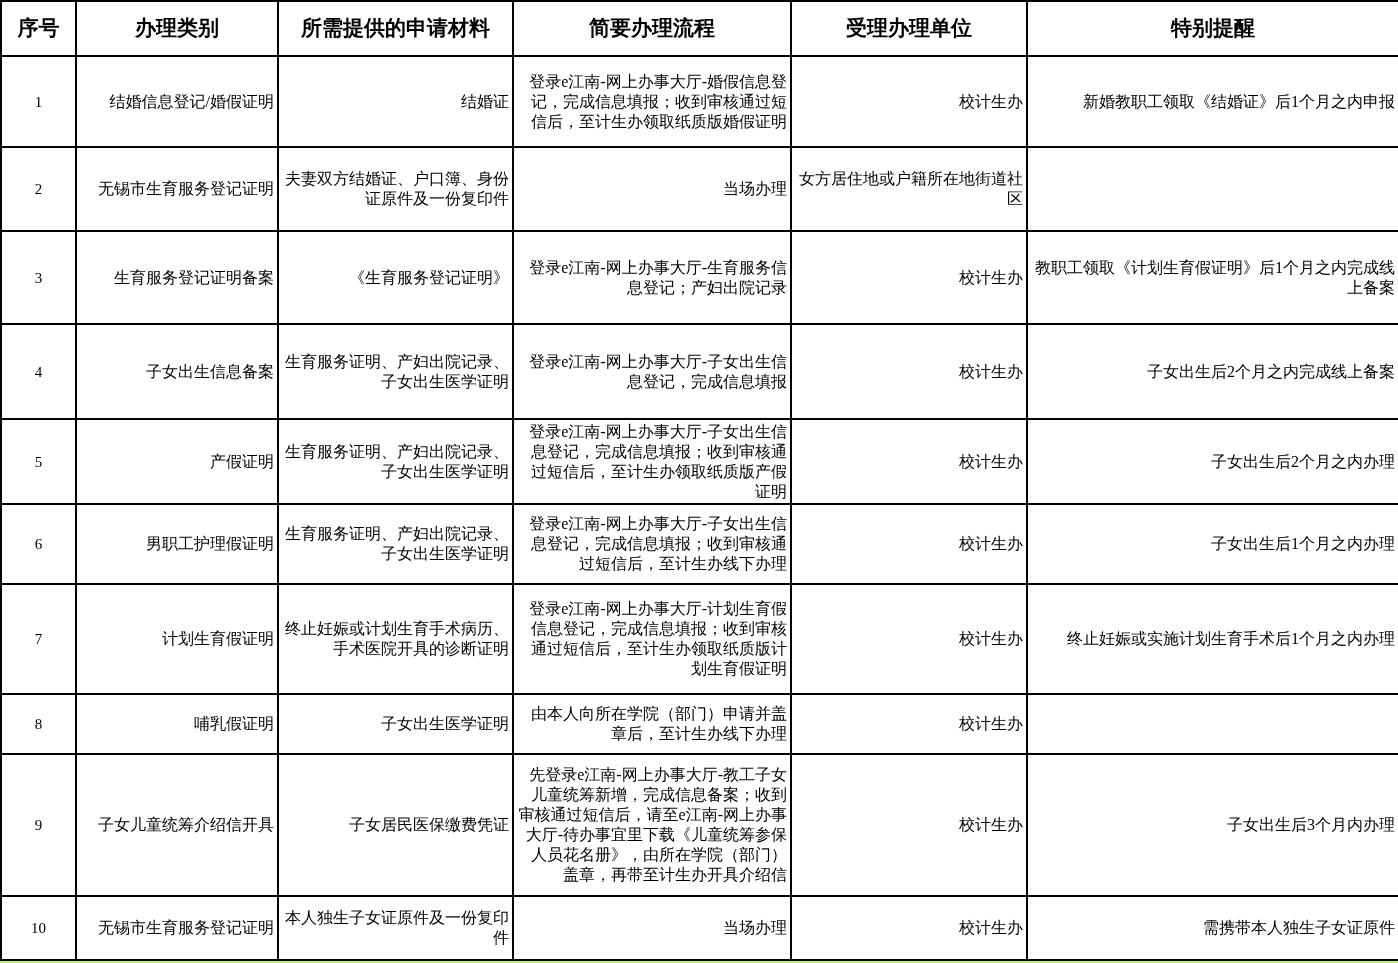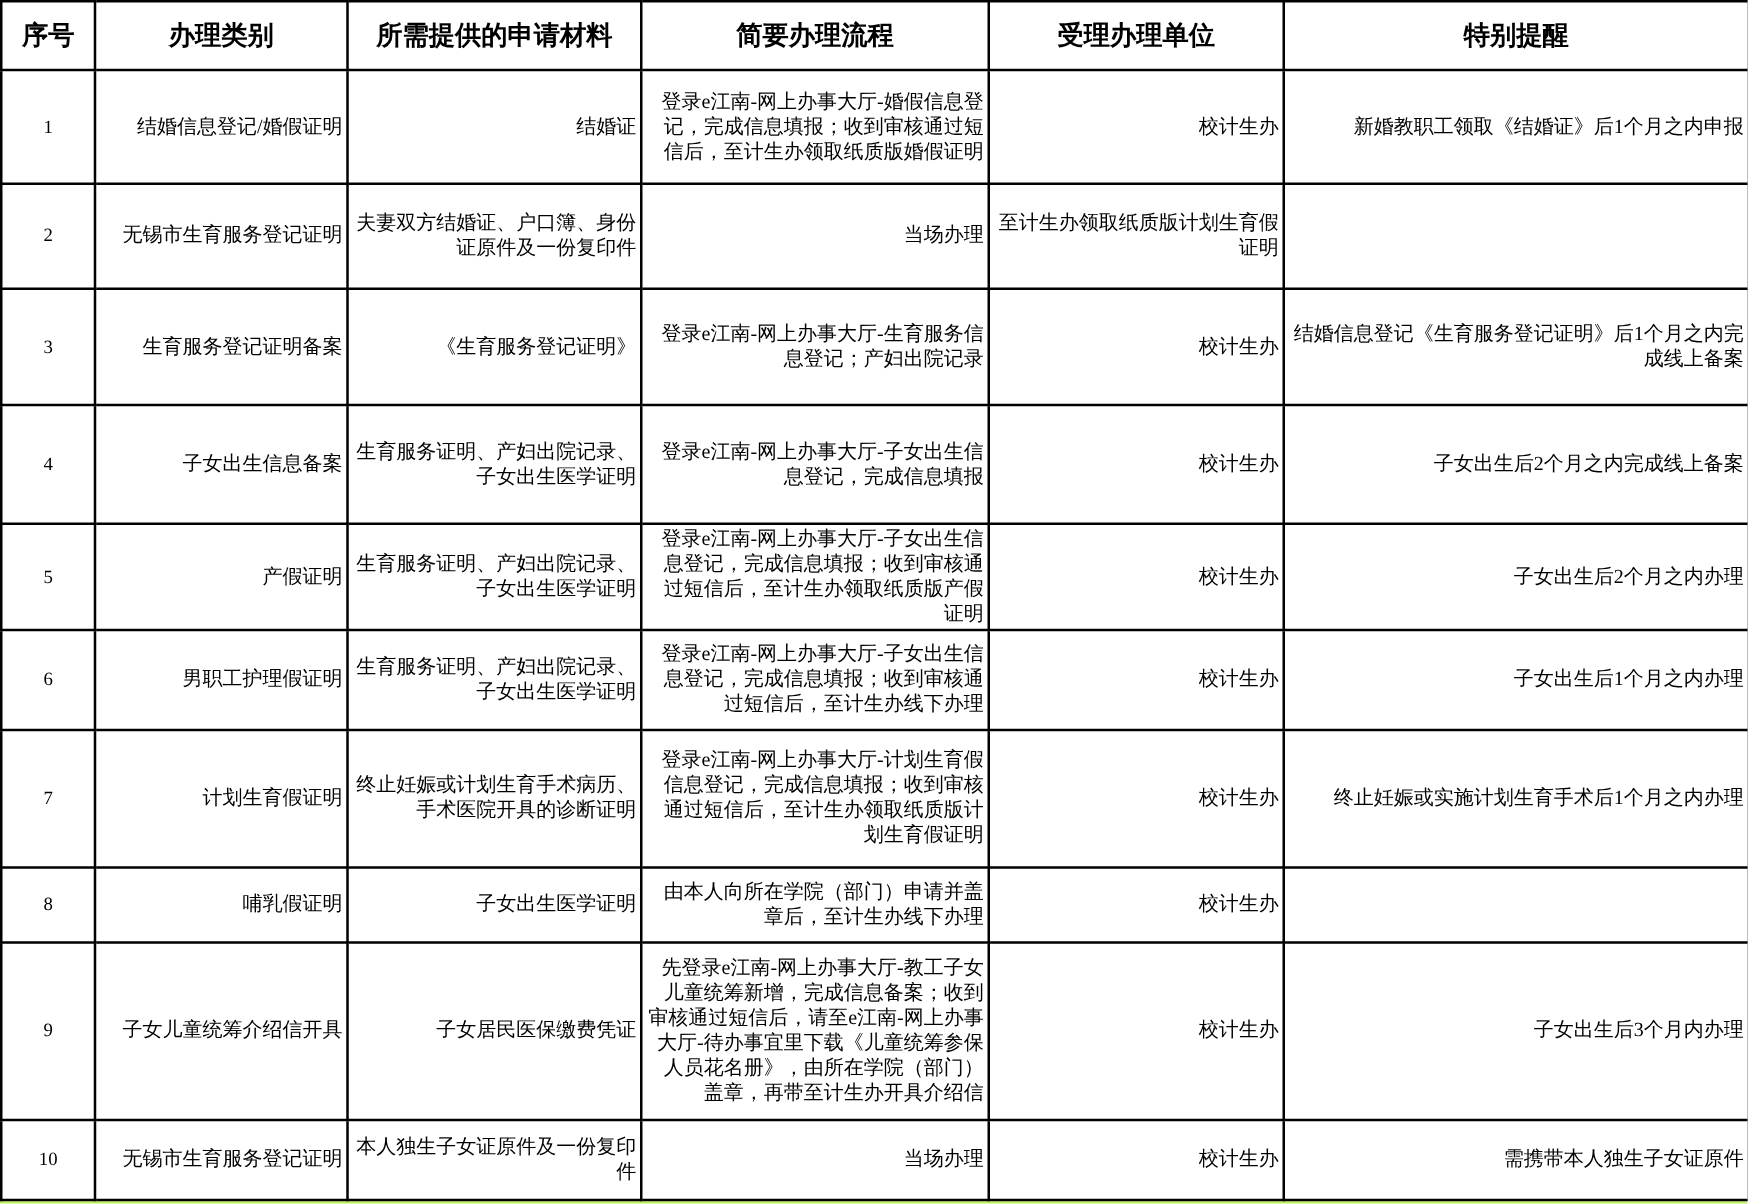--- a/index.html
+++ b/index.html
@@ -91,30 +91,30 @@
           <td class="col-materials">结婚证</td>
           <td class="col-process">登录e江南-网上办事大厅-婚假信息登记，完成信息填报；收到审核通过短信后，至计生办领取纸质版婚假证明</td>
           <td class="col-unit">校计生办</td>
           <td class="col-reminder">新婚教职工领取《结婚证》后1个月之内申报</td>
         </tr>
         <tr>
           <td class="col-no">2</td>
           <td class="col-category">无锡市生育服务登记证明</td>
           <td class="col-materials">夫妻双方结婚证、户口簿、身份证原件及一份复印件</td>
           <td class="col-process">当场办理</td>
-          <td class="col-unit">至计生办领取纸质版计划生育假证明</td>
+          <td class="col-unit">女方居住地或户籍所在地街道社区</td>
           <td class="col-reminder"></td>
         </tr>
         <tr>
           <td class="col-no">3</td>
           <td class="col-category">生育服务登记证明备案</td>
           <td class="col-materials">《生育服务登记证明》</td>
           <td class="col-process">登录e江南-网上办事大厅-生育服务信息登记；产妇出院记录</td>
           <td class="col-unit">校计生办</td>
-          <td class="col-reminder">结婚信息登记《生育服务登记证明》后1个月之内完成线上备案</td>
+          <td class="col-reminder">教职工领取《计划生育假证明》后1个月之内完成线上备案</td>
         </tr>
         <tr>
           <td class="col-no">4</td>
           <td class="col-category">子女出生信息备案</td>
           <td class="col-materials">生育服务证明、产妇出院记录、子女出生医学证明</td>
           <td class="col-process">登录e江南-网上办事大厅-子女出生信息登记，完成信息填报</td>
           <td class="col-unit">校计生办</td>
           <td class="col-reminder">子女出生后2个月之内完成线上备案</td>
         </tr>
         <tr>

